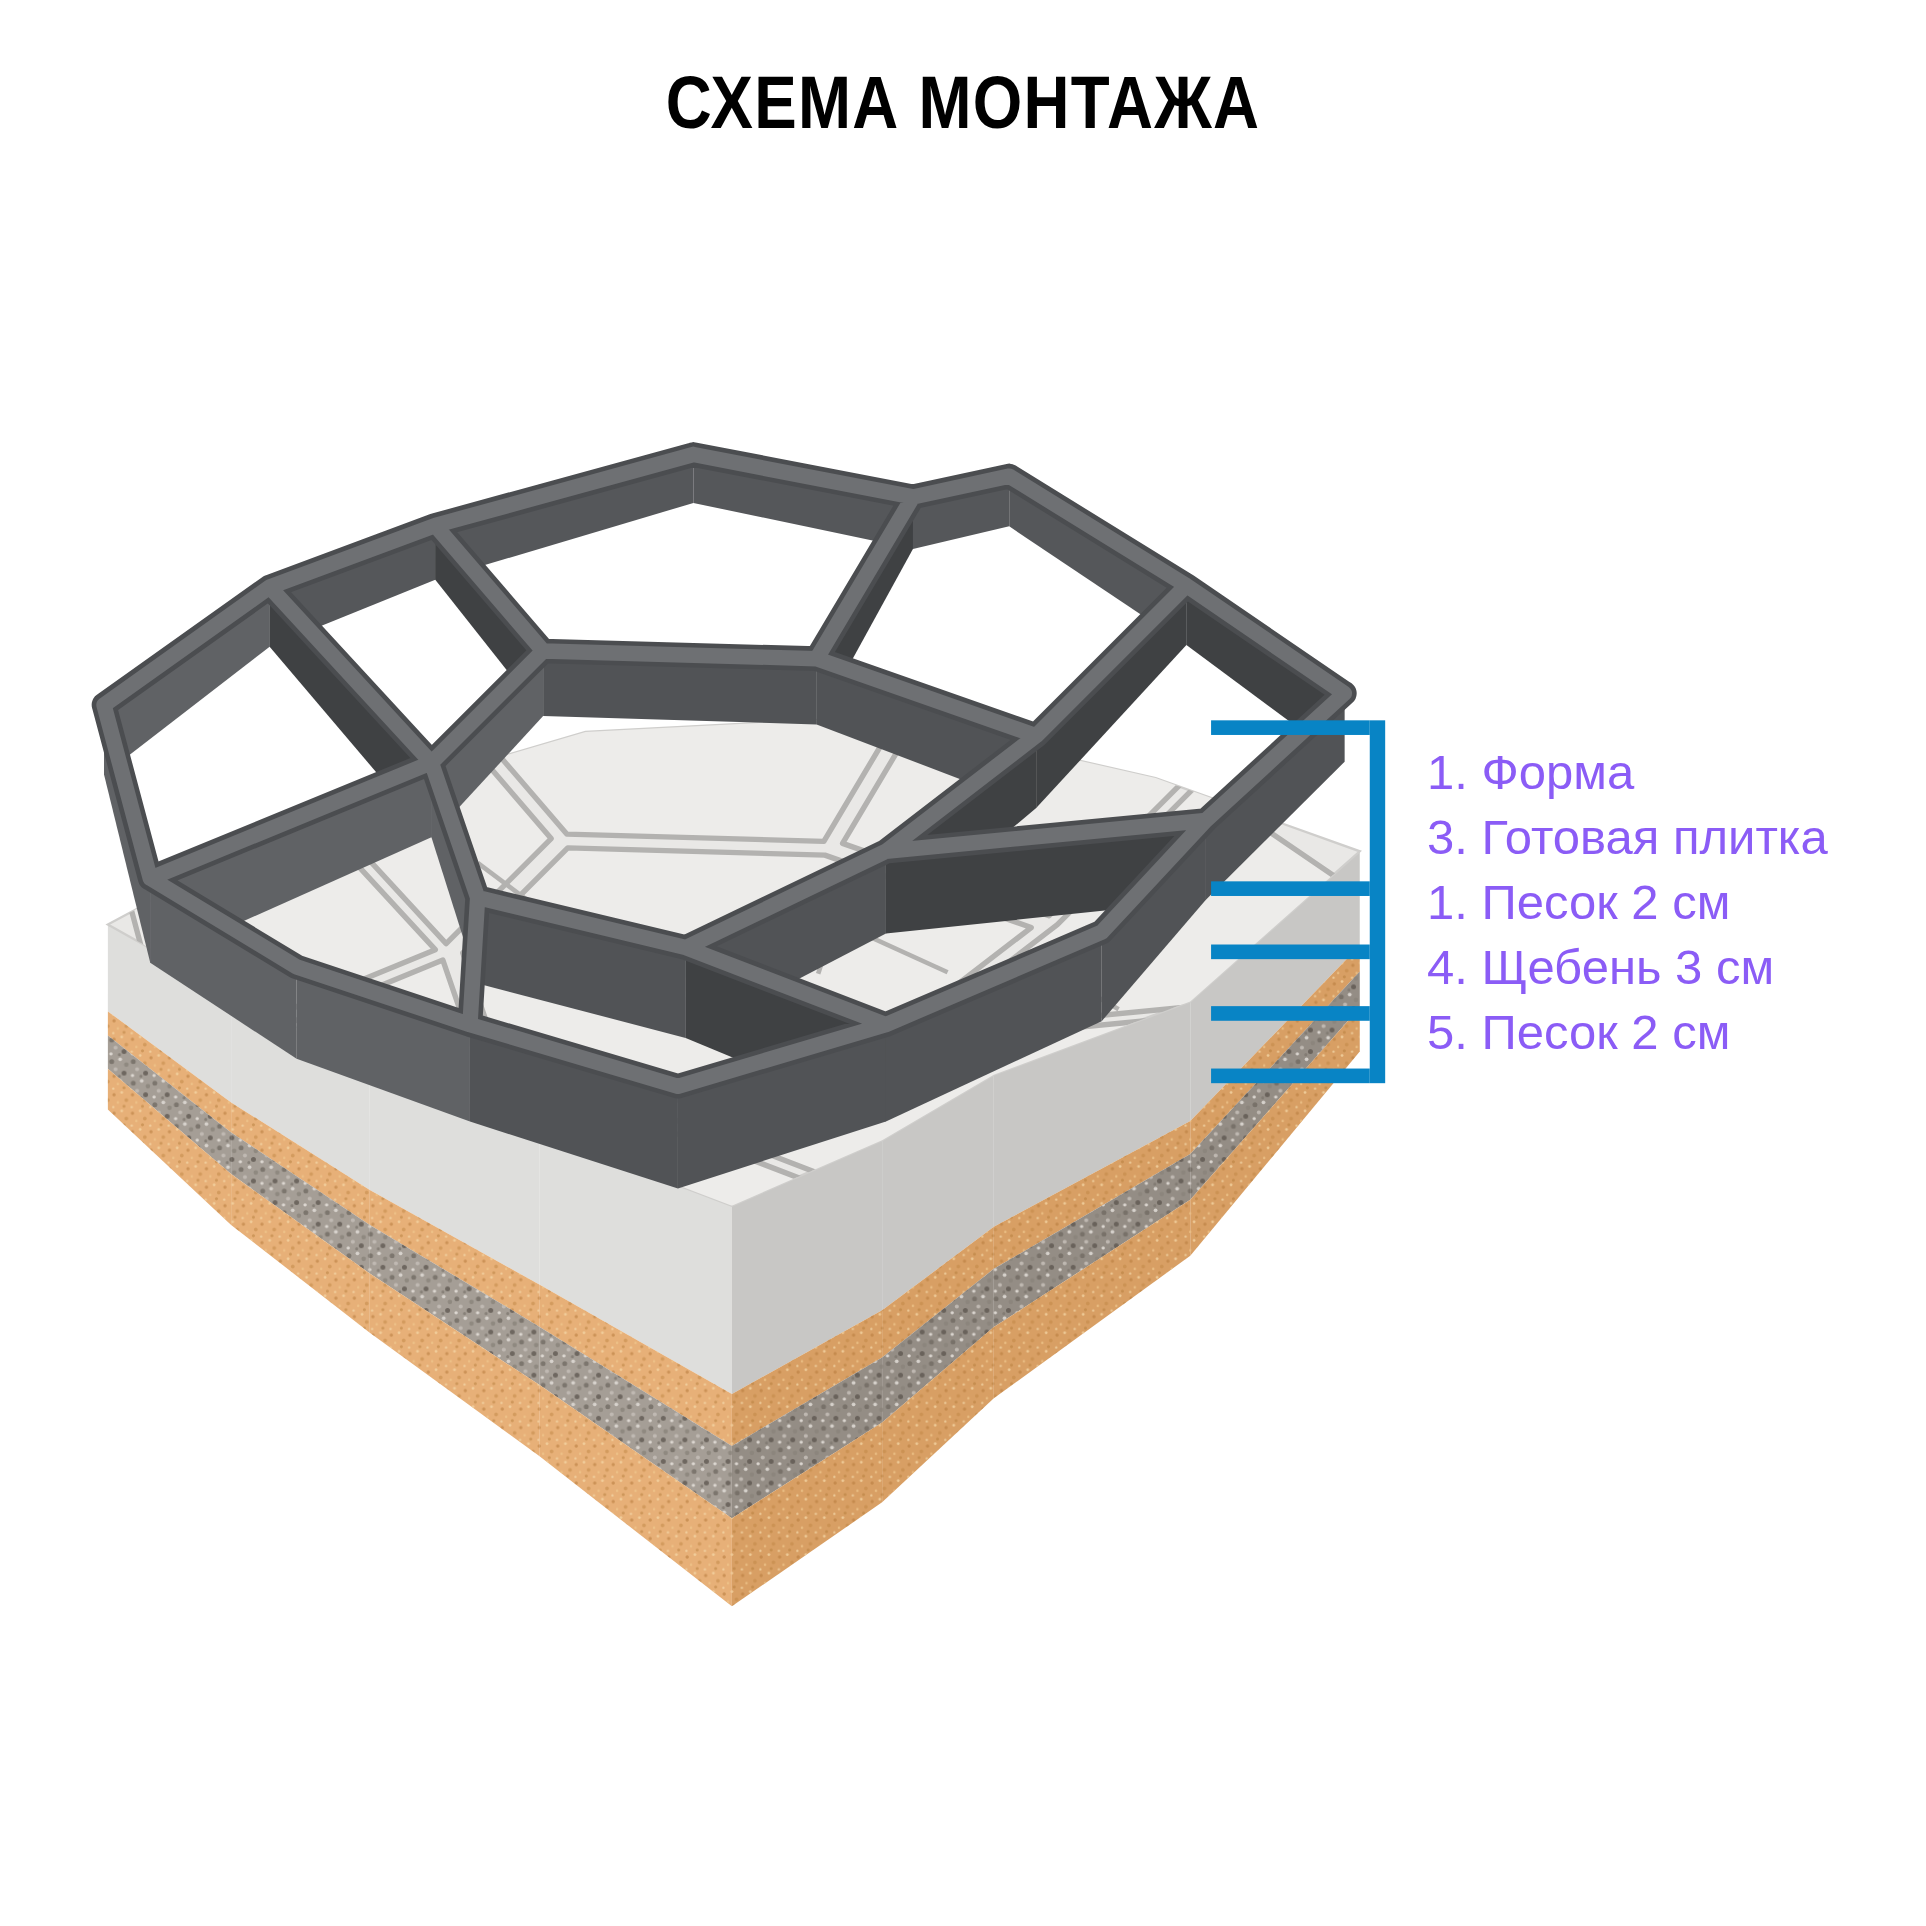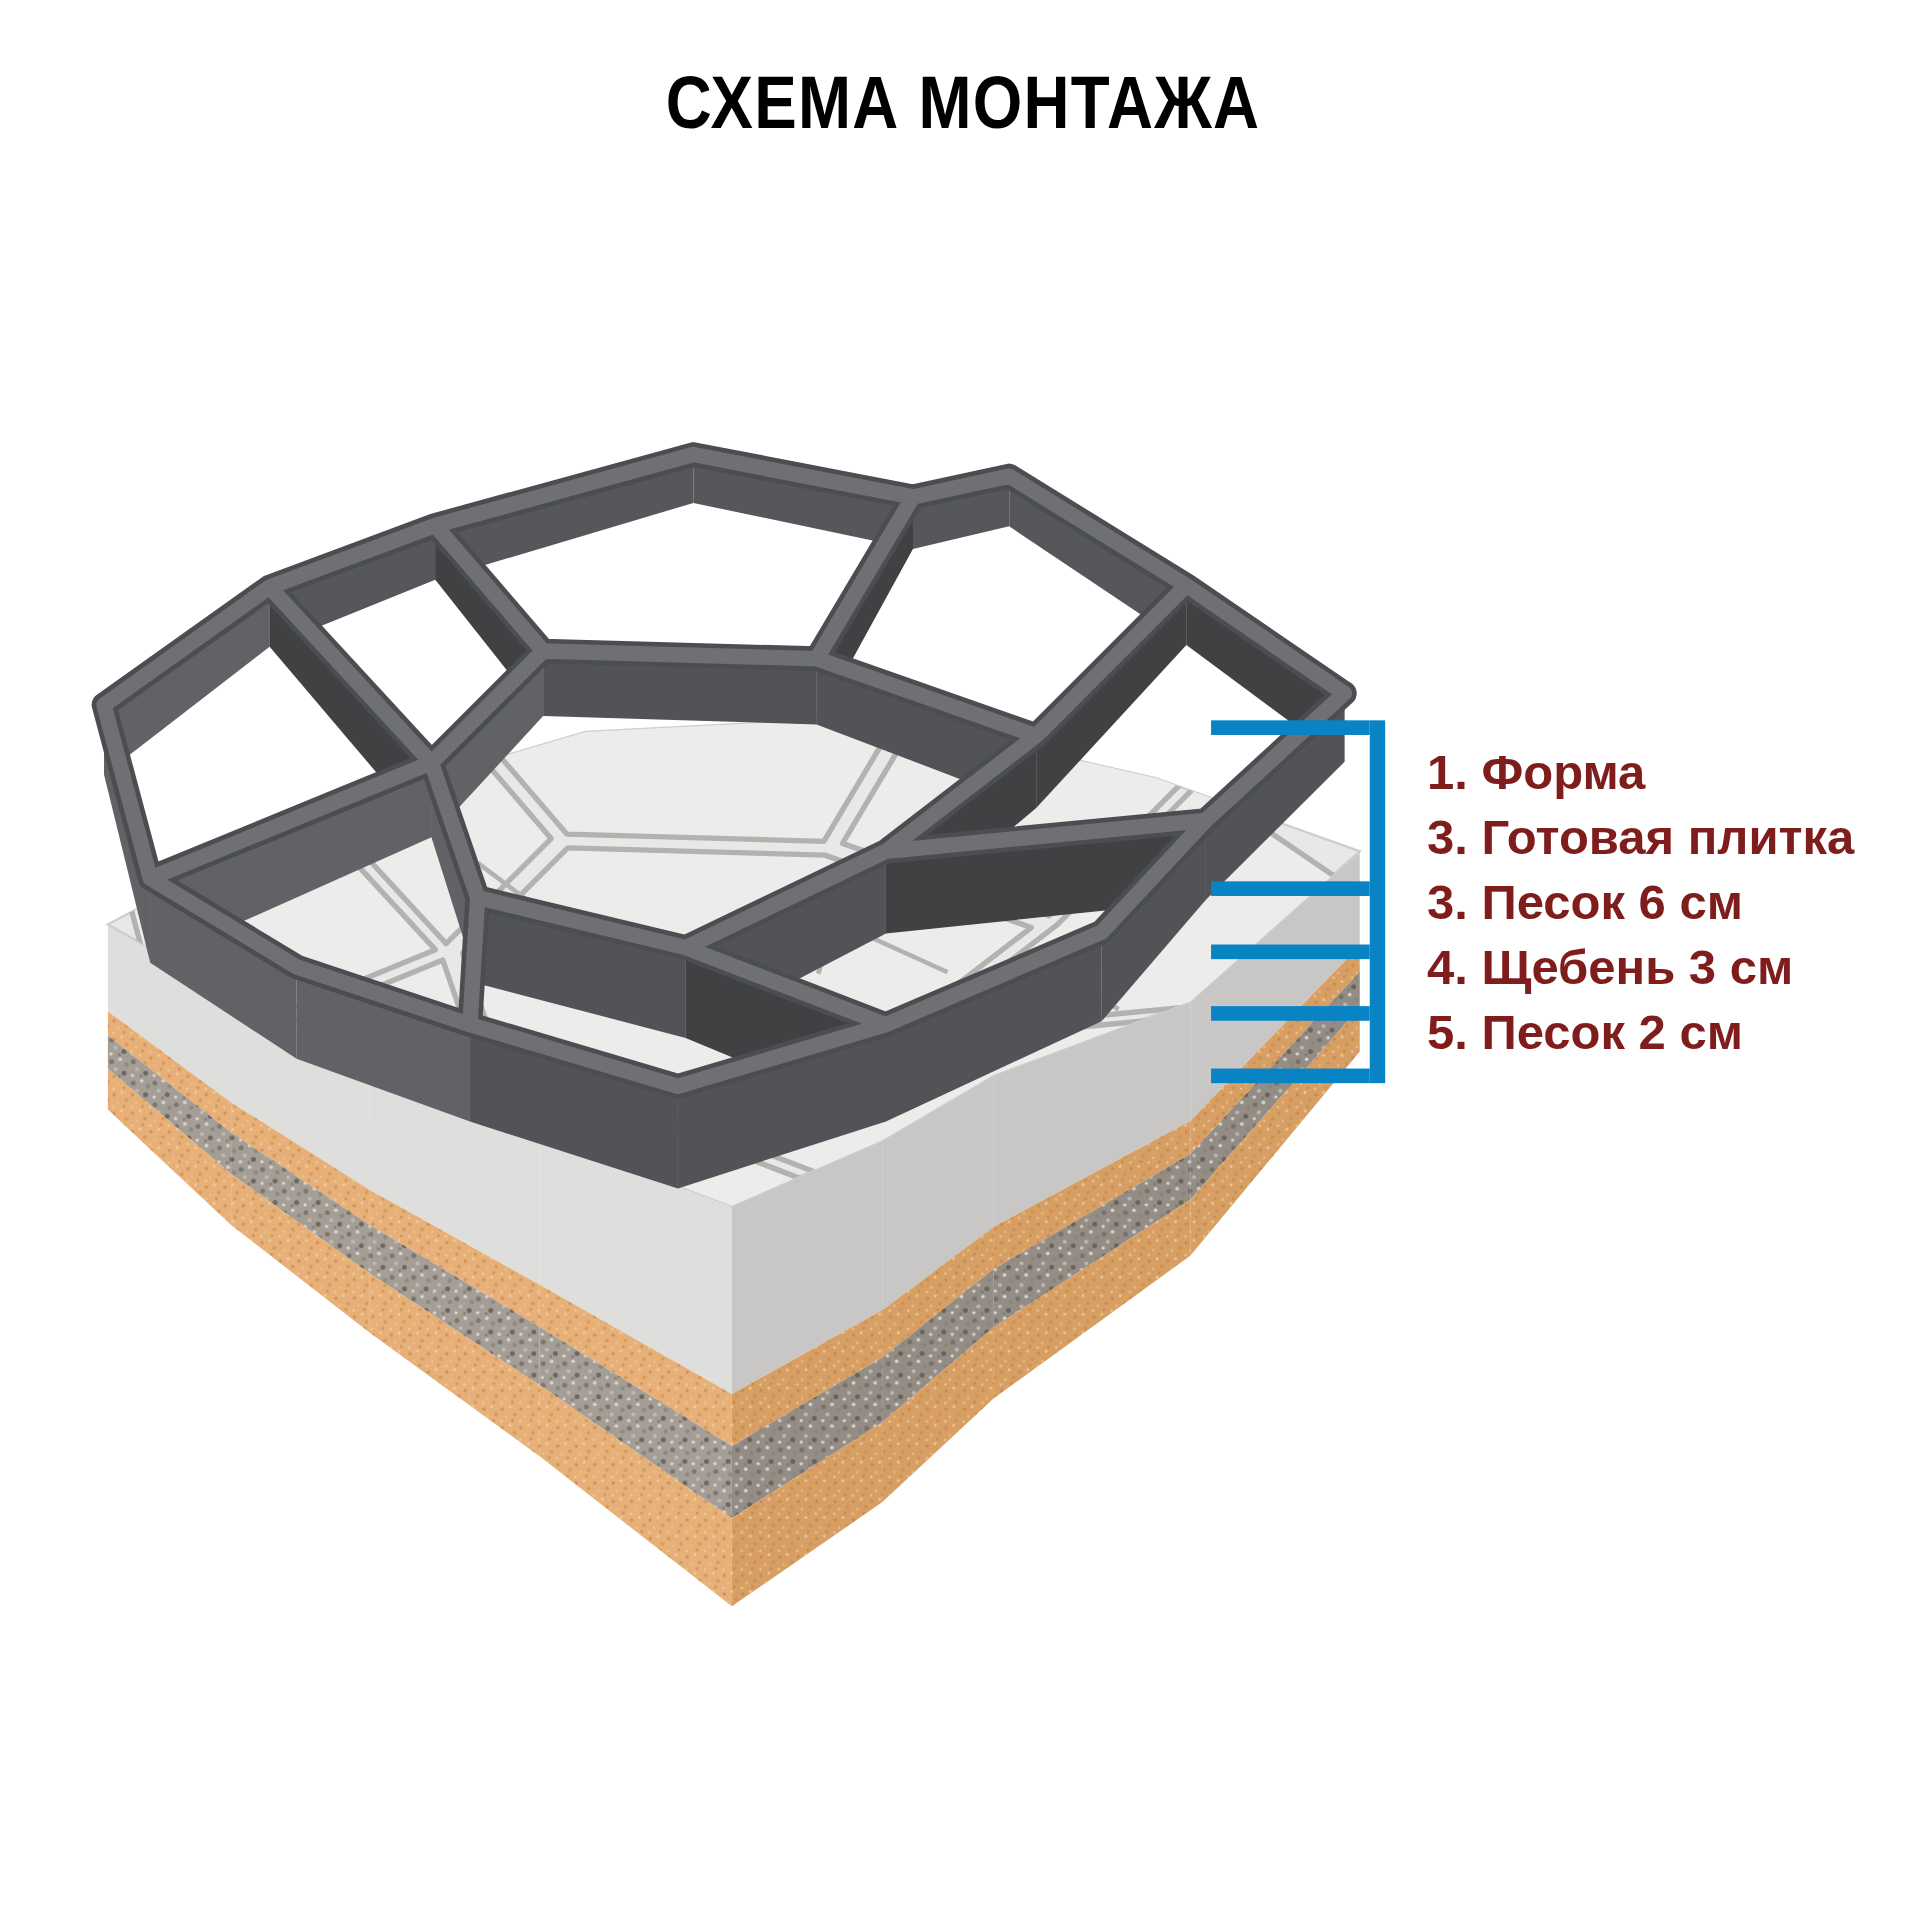--- a/index.html
+++ b/index.html
@@ -3,21 +3,21 @@
 <meta charset="utf-8">
 <style>
   html,body{margin:0;padding:0;background:#ffffff;}
   .page{position:relative;width:1926px;height:1926px;background:#ffffff;overflow:hidden;
         font-family:"Liberation Sans",sans-serif;}
   .title{position:absolute;top:66px;left:0;width:1926px;text-align:center;
          font-weight:bold;font-size:74px;line-height:1;color:#000;
          transform:scaleX(.86);letter-spacing:1.5px;white-space:nowrap;}
   .scene{position:absolute;left:0;top:0;width:1926px;height:1926px;}
   .legend{position:absolute;left:1427px;top:740px;margin:0;padding:0;list-style:none;
-          font-weight:bold;font-size:49px;line-height:65px;color:#7f1d1d;white-space:nowrap;}
+          font-weight:normal;font-size:49px;line-height:65px;color:#8b5cf6;white-space:nowrap;}
 </style>
 </head>
 <body>
 
 <div class="page">
 
   <div class="title">СХЕМА МОНТАЖА</div>
 
   <svg class="scene" viewBox="0 0 2500 2500" xmlns="http://www.w3.org/2000/svg">
     <defs>
@@ -159,19 +159,19 @@
         <rect x="1572" y="1144" width="206" height="19" fill="#0884c5"></rect>
         <rect x="1572" y="1226" width="206" height="19" fill="#0884c5"></rect>
         <rect x="1572" y="1306" width="206" height="19" fill="#0884c5"></rect>
         <rect x="1572" y="1387" width="206" height="19" fill="#0884c5"></rect>
       </g>
   </svg>
 
   <ol class="legend">
       <li>1. Форма</li>
       <li>3. Готовая плитка</li>
-      <li>3. Песок 6 см</li>
+      <li>1. Песок 2 см</li>
       <li>4. Щебень 3 см</li>
       <li>5. Песок 2 см</li>
     </ol>
 
 </div>
 
 
 </body></html>

